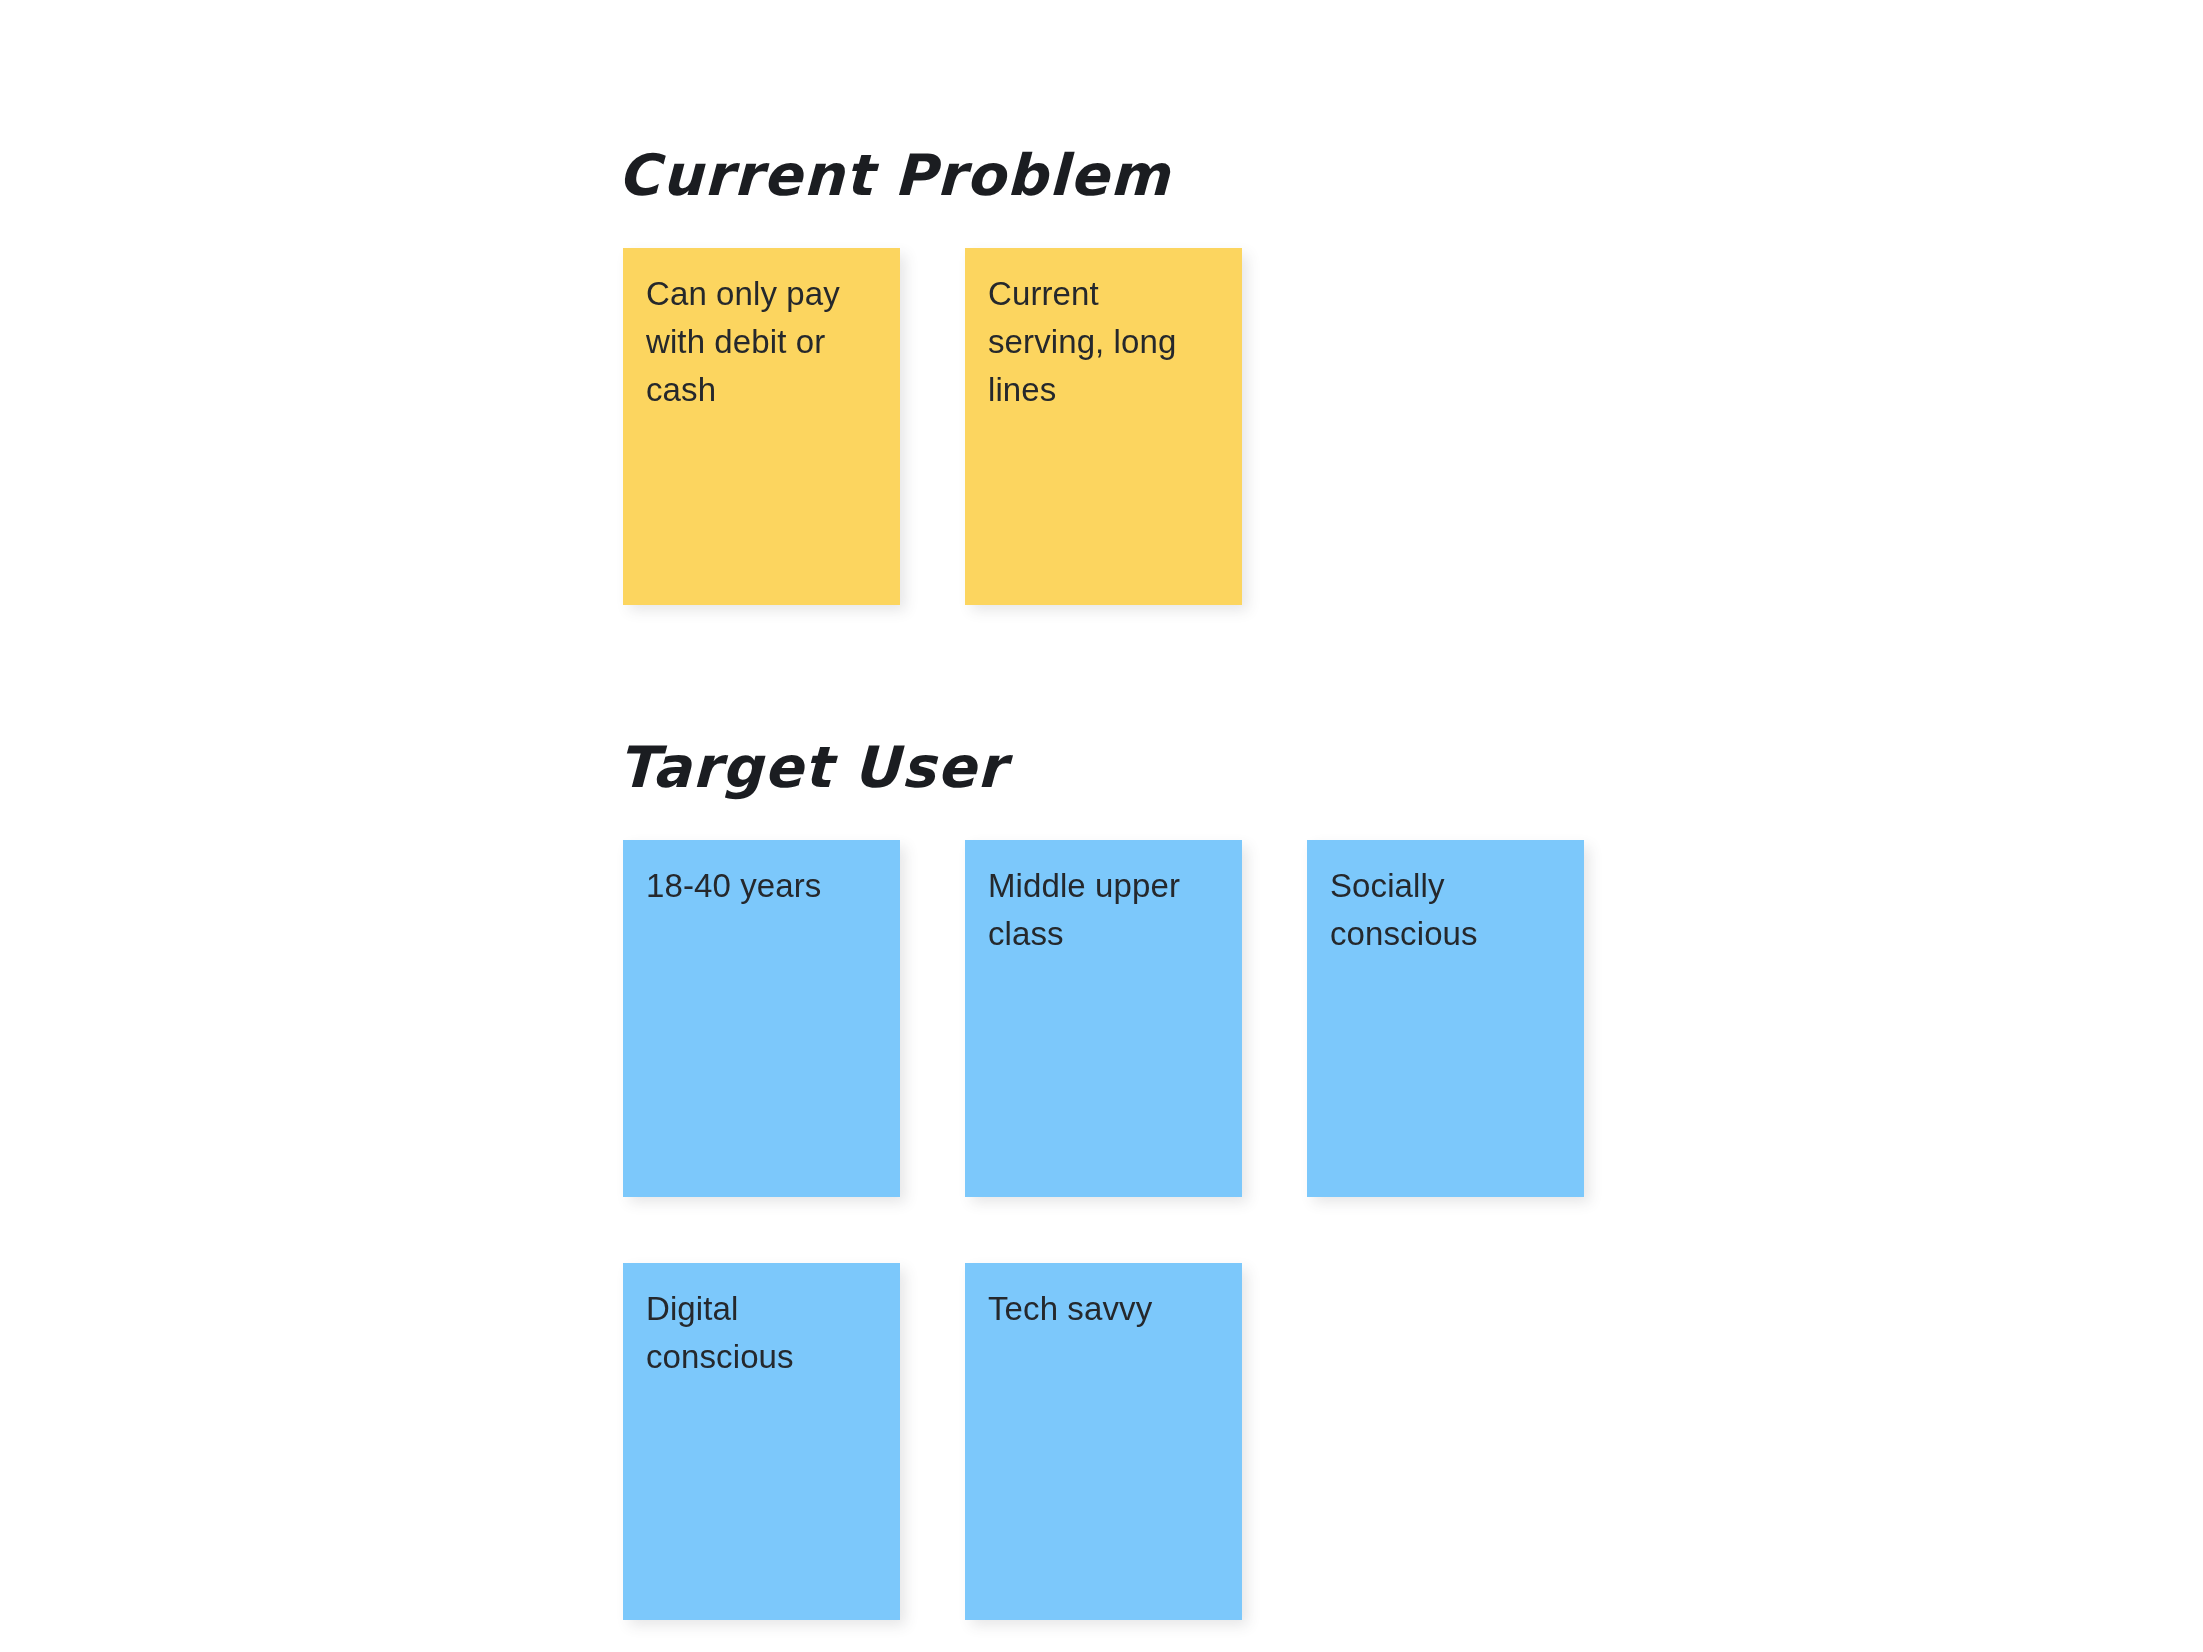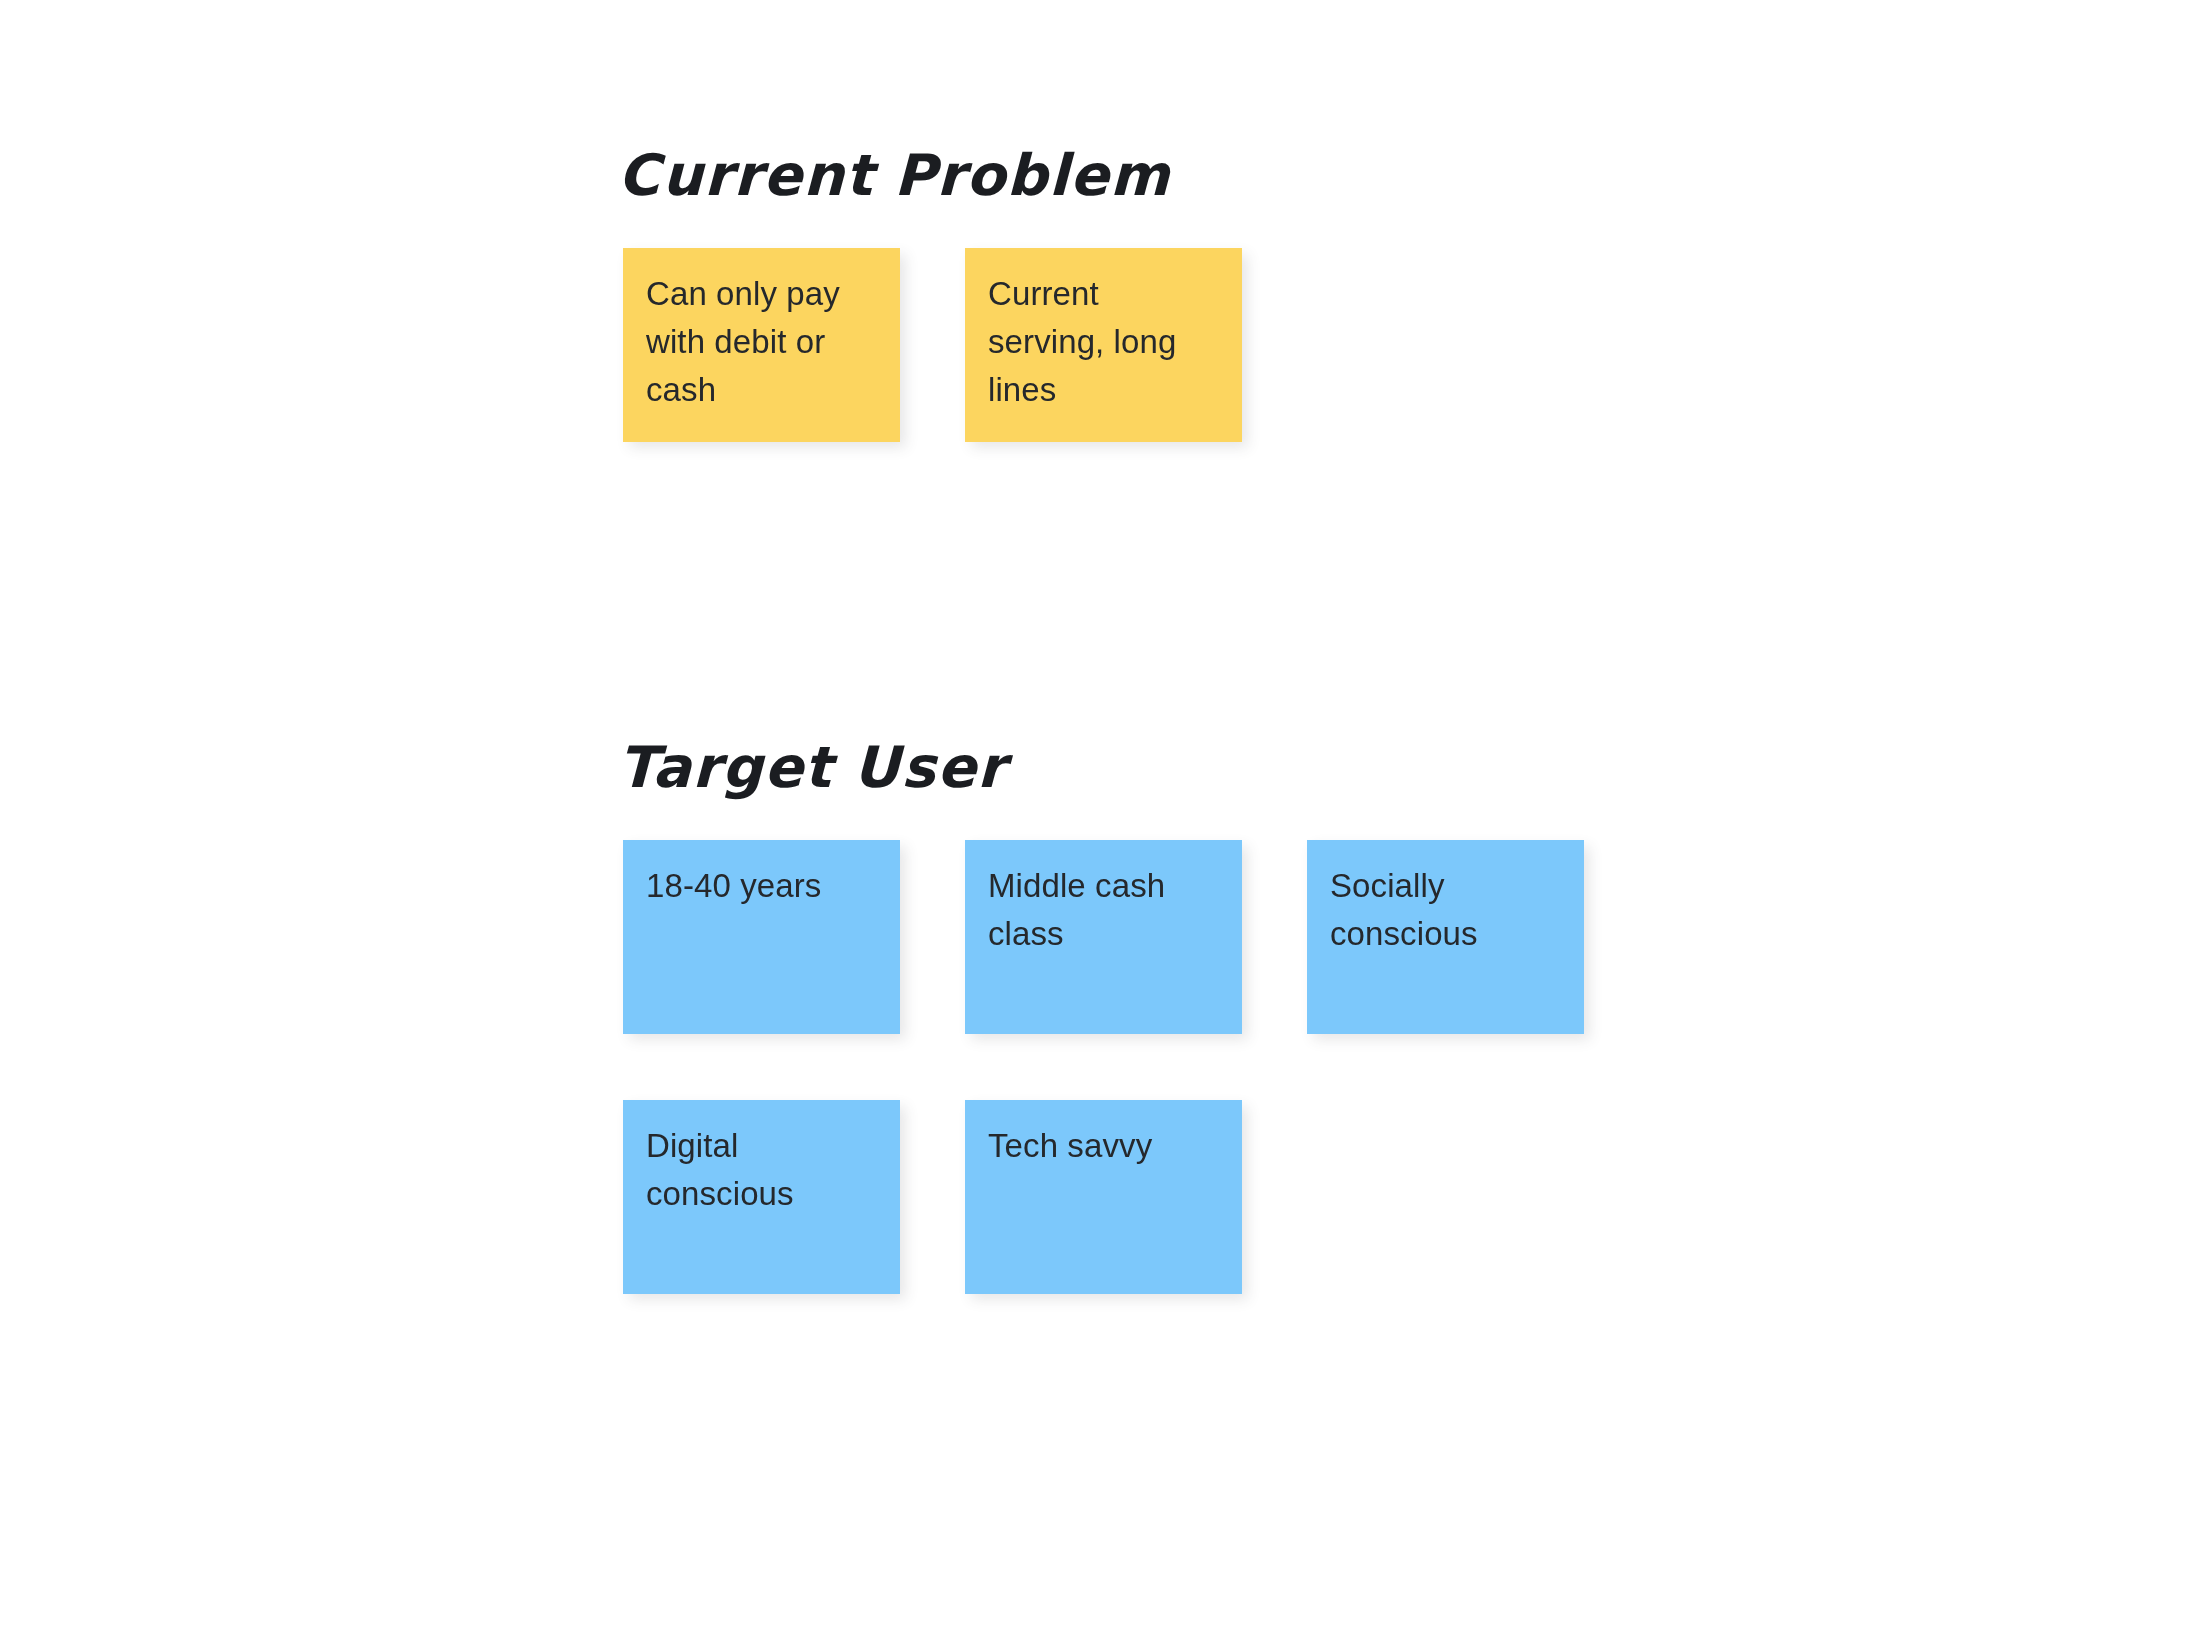--- a/index.html
+++ b/index.html
@@ -45,21 +45,21 @@
   .notes-grid {
     display: flex;
     flex-wrap: wrap;
     width: 1030px;
     gap: 66px 65px;
   }
 
   .note {
     box-sizing: border-box;
     width: 277px;
-    height: 194px;
+    height: 357px;
     padding: 22px 24px 18.4px 23px;
     box-shadow: 5.5px 6.4px 13px rgba(60, 64, 72, 0.13);
     overflow: hidden;
   }
 
   .note-yellow { background: #fcd55f; }
   .note-blue   { background: #7cc8fb; }
 
   .note-text {
     font-family: "Liberation Sans", sans-serif;
@@ -90,21 +90,21 @@
   </section>
 
   <section class="section" id="section-target">
     <h2 class="section-heading">Target User</h2>
 
     <div class="notes-grid">
       <div class="note note-blue">
         <div class="note-text">18-40 years</div>
       </div>
       <div class="note note-blue">
-        <div class="note-text">Middle cash class</div>
+        <div class="note-text">Middle upper class</div>
       </div>
       <div class="note note-blue">
         <div class="note-text">Socially conscious</div>
       </div>
       <div class="note note-blue">
         <div class="note-text">Digital conscious</div>
       </div>
       <div class="note note-blue">
         <div class="note-text">Tech savvy</div>
       </div>

